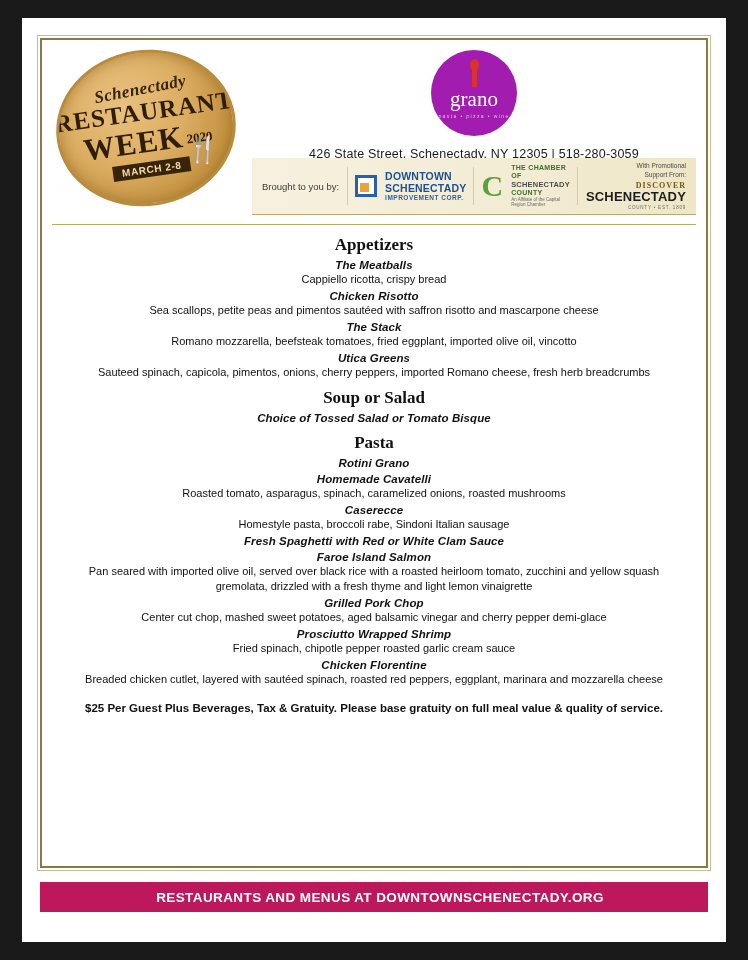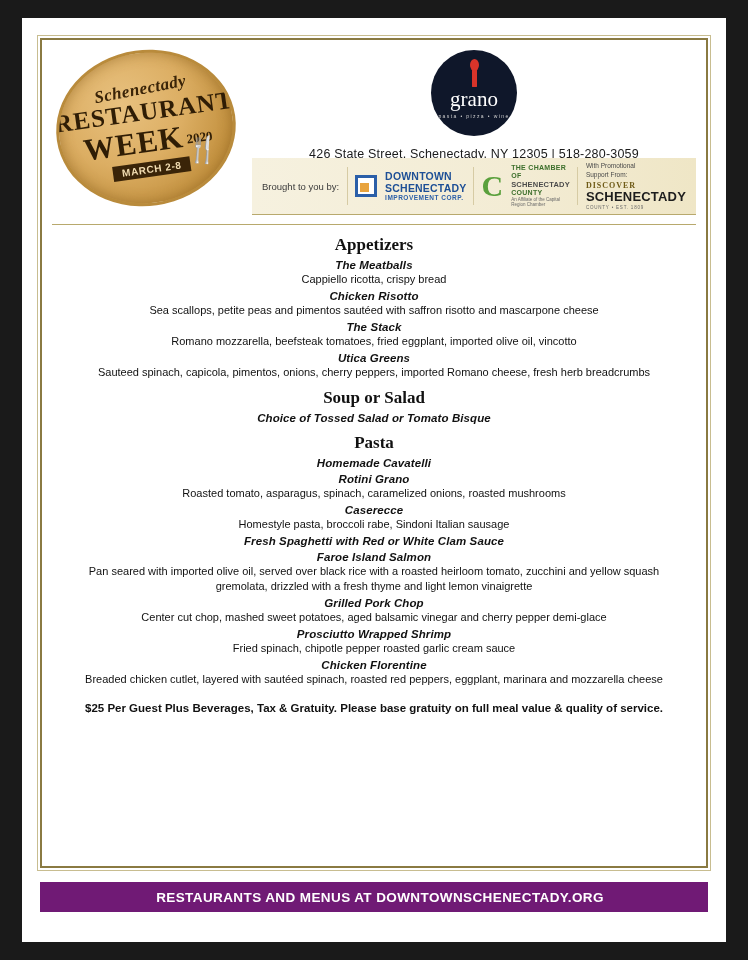--- a/index.html
+++ b/index.html
@@ -120,21 +120,21 @@
     position: absolute;
     left: 200px;
     right: 0;
     top: 0;
     text-align: center;
   }
   .grano-circle {
     width: 86px;
     height: 86px;
     border-radius: 50%;
-    background: #0f172a;
+    background: #a21caf;
     margin: 4px auto 0 auto;
     display: flex;
     flex-direction: column;
     align-items: center;
     justify-content: center;
     position: relative;
   }
   .grano-spoon {
     width: 5px;
     height: 20px;
@@ -252,21 +252,21 @@
     letter-spacing: .2px;
   }
   .ch-t3 {
     font-size: 4.5px;
     color: #6a6a6a;
     line-height: 1.2;
   }
   .promo {
     padding: 0 24px 0 8px;
     border-left: 1px solid #d6cba4;
-    text-align: left;
+    text-align: right;
   }
   .promo-t1 {
     font-size: 6.5px;
     color: #4a4a4a;
     line-height: 1.25;
   }
   .promo-t2 {
     font-family: "Liberation Serif", serif;
     font-size: 8px;
     font-weight: bold;
@@ -323,21 +323,21 @@
     font-weight: bold;
     margin-top: 16px;
     padding: 0 10px;
   }
 
   
   .bottom-bar {
     position: relative;
     margin-top: 14px;
     height: 30px;
-    background: #701a75;
+    background: #be185d;
     display: flex;
     align-items: center;
     justify-content: center;
     padding-left: 12px;
   }
   .bottom-bar .txt {
     color: #ffffff;
     font-size: 13.5px;
     font-weight: bold;
     letter-spacing: .4px;
@@ -427,22 +427,22 @@
         <div class="item-desc">Sea scallops, petite peas and pimentos sautéed with saffron risotto and mascarpone cheese</div>
         <div class="item-name">The Stack</div>
         <div class="item-desc">Romano mozzarella, beefsteak tomatoes, fried eggplant, imported olive oil, vincotto</div>
         <div class="item-name">Utica Greens</div>
         <div class="item-desc">Sauteed spinach, capicola, pimentos, onions, cherry peppers, imported Romano cheese, fresh herb breadcrumbs</div>
 
         <div class="sec-head">Soup or Salad</div>
         <div class="item-name">Choice of Tossed Salad or Tomato Bisque</div>
 
         <div class="sec-head">Pasta</div>
+        <div class="item-name">Rotini Grano</div>
         <div class="item-name">Homemade Cavatelli</div>
-        <div class="item-name">Rotini Grano</div>
         <div class="item-desc">Roasted tomato, asparagus, spinach, caramelized onions, roasted mushrooms</div>
         <div class="item-name">Caserecce</div>
         <div class="item-desc">Homestyle pasta, broccoli rabe, Sindoni Italian sausage</div>
         <div class="item-name">Fresh Spaghetti with Red or White Clam Sauce</div>
 
         <div class="item-name">Faroe Island Salmon</div>
         <div class="item-desc">Pan seared with imported olive oil, served over black rice with a roasted heirloom tomato, zucchini and yellow squash gremolata, drizzled with a fresh thyme and light lemon vinaigrette</div>
         <div class="item-name">Grilled Pork Chop</div>
         <div class="item-desc">Center cut chop, mashed sweet potatoes, aged balsamic vinegar and cherry pepper demi-glace</div>
         <div class="item-name">Prosciutto Wrapped Shrimp</div>

